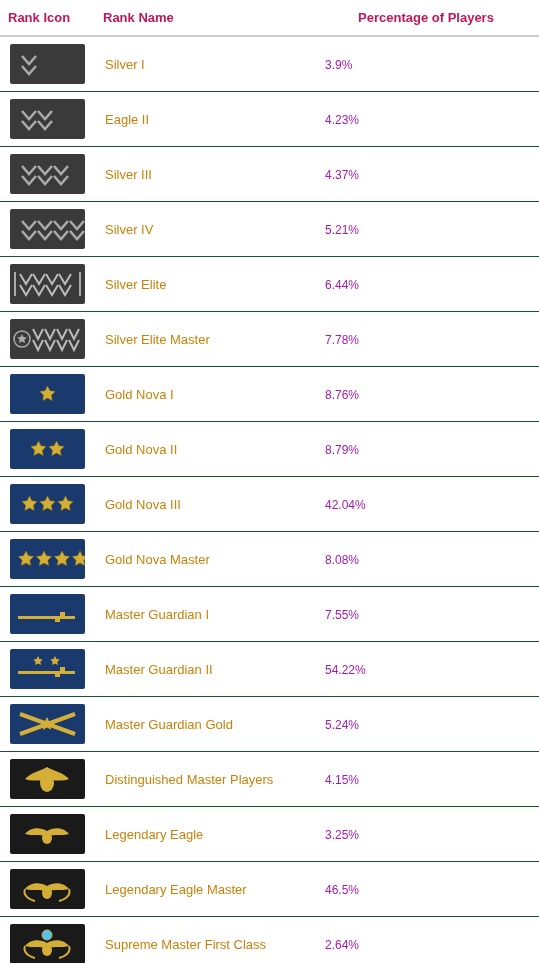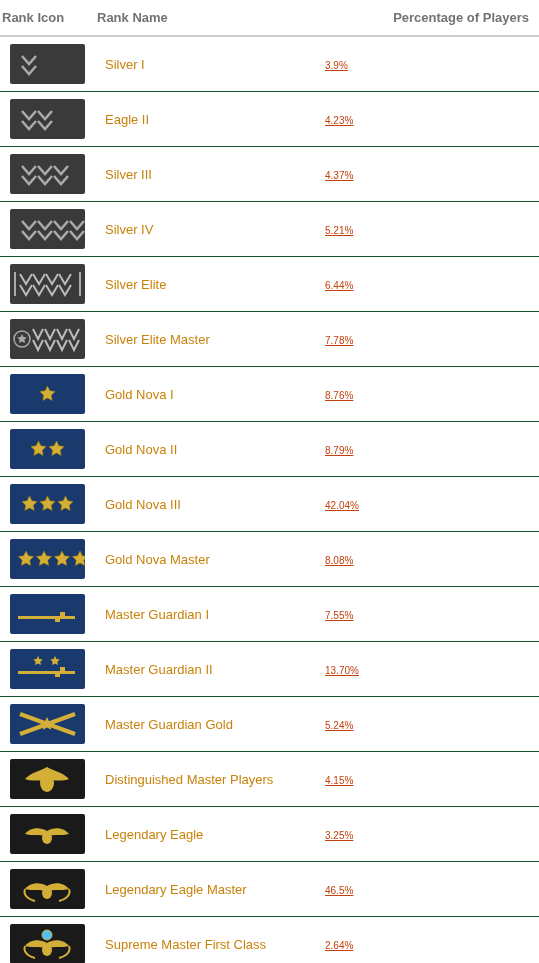--- a/index.html
+++ b/index.html
@@ -15,34 +15,34 @@
       border-collapse: collapse;
     }
     table {
       width: 100%;
       border-collapse: collapse;
     }
     thead tr {
       border-bottom: 2px solid #ccc;
     }
     thead th {
-      padding: 10px 10px 10px 2px;
+      padding: 10px 10px 10px 8px;
       text-align: left;
       font-weight: bold;
       font-size: 13px;
-      color: #737373;
+      color: #be185d;
     }
     thead th:first-child {
       width: 95px;
     }
     thead th:nth-child(2) {
       width: 220px;
     }
     thead th:nth-child(3) {
-      text-align: right;
+      text-align: center;
     }
     tbody tr {
       border-bottom: 1px solid #14532d;
     }
     tbody td {
       padding: 6px 10px;
       vertical-align: middle;
     }
     .rank-icon {
       width: 75px;
@@ -54,23 +54,22 @@
     }
     .rank-icon svg {
       width: 75px;
       height: 40px;
     }
     .rank-name {
       color: #c8820a;
       font-size: 13px;
     }
     .percentage {
-      color: #c2410c;
-      font-size: 10px;
-      text-decoration: underline;
+      color: #a21caf;
+      font-size: 12px;
     }
     
     .scroll-area {
       position: relative;
     }
   </style>
 </head>
 <body>
 
 <div class="scroll-area">
@@ -260,21 +259,21 @@
             <div class="rank-icon">
               <svg viewBox="0 0 75 40" width="75" height="40">
                 <rect x="0" y="0" width="75" height="40" fill="#1a3a6e" rx="2"></rect>
                 <path d="M8,22 L50,22 L50,18 L55,18 L55,22 L65,22 L65,25 L50,25 L50,28 L45,28 L45,25 L8,25 Z" fill="#d4af37"></path>
                 <path d="M28,7L29.46946313073118,9.977457514062632L32.75528258147577,10.454915028125264L30.377641290737884,12.772542485937368L30.938926261462367,16.045084971874736L28,14.5L25.061073738537637,16.045084971874736L25.622358709262116,12.772542485937368L23.244717418524232,10.454915028125264L26.53053686926882,9.977457514062632Z" fill="#d4af37"></path>
                 <path d="M45,7L46.469463130731185,9.977457514062632L49.75528258147577,10.454915028125264L47.377641290737884,12.772542485937368L47.93892626146236,16.045084971874736L45,14.5L42.06107373853764,16.045084971874736L42.622358709262116,12.772542485937368L40.24471741852423,10.454915028125264L43.530536869268815,9.977457514062632Z" fill="#d4af37"></path>
               </svg>
             </div>
           </td>
           <td><span class="rank-name">Master Guardian II</span></td>
-          <td><span class="percentage">13.70%</span></td>
+          <td><span class="percentage">54.22%</span></td>
         </tr>
         <tr>
           <td>
             <div class="rank-icon">
               <svg viewBox="0 0 75 40" width="75" height="40">
                 <rect x="0" y="0" width="75" height="40" fill="#1a3a6e" rx="2"></rect>
                 <line x1="10" y1="10" x2="65" y2="30" stroke="#d4af37" stroke-width="4"></line>
                 <line x1="65" y1="10" x2="10" y2="30" stroke="#d4af37" stroke-width="4"></line>
                 <path d="M37,13L39.057248383023655,17.168440519687685L43.657395614066075,17.836881039375367L40.32869780703304,21.081559480312315L41.11449676604731,25.663118960624633L37,23.5L32.88550323395269,25.663118960624633L33.67130219296696,21.081559480312315L30.342604385933925,17.83688103937537L34.942751616976345,17.168440519687685Z" fill="#d4af37"></path>
               </svg>

